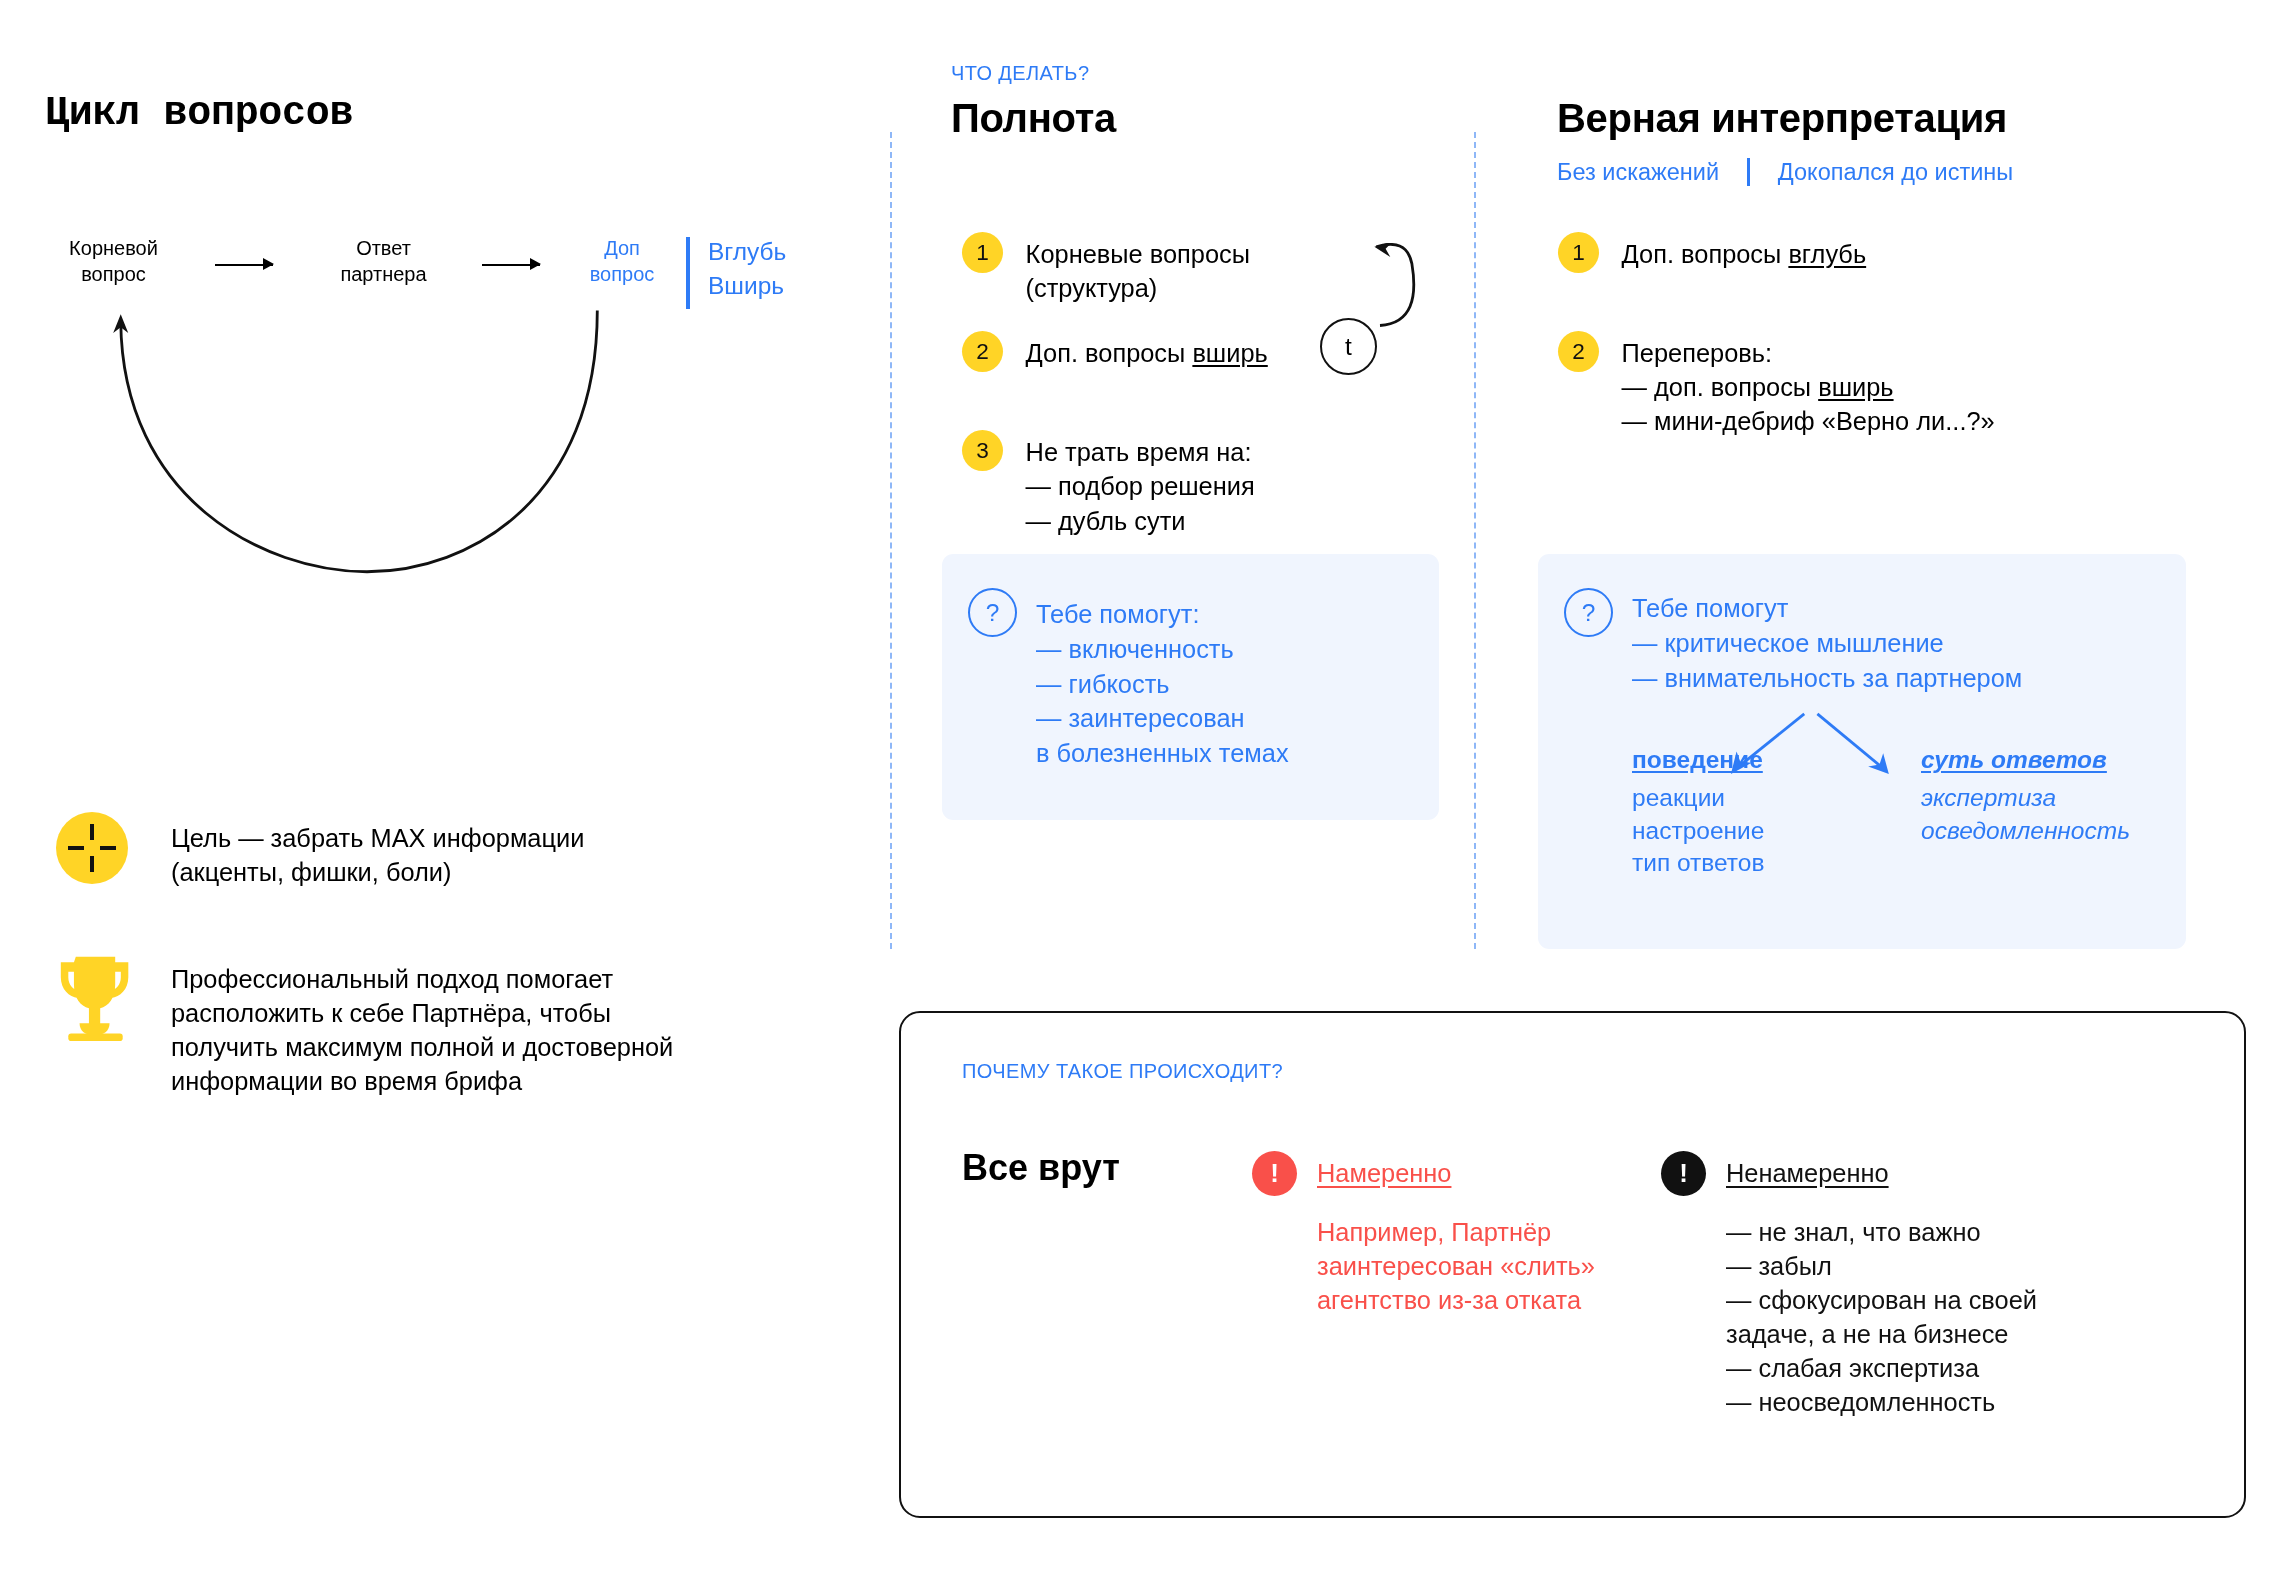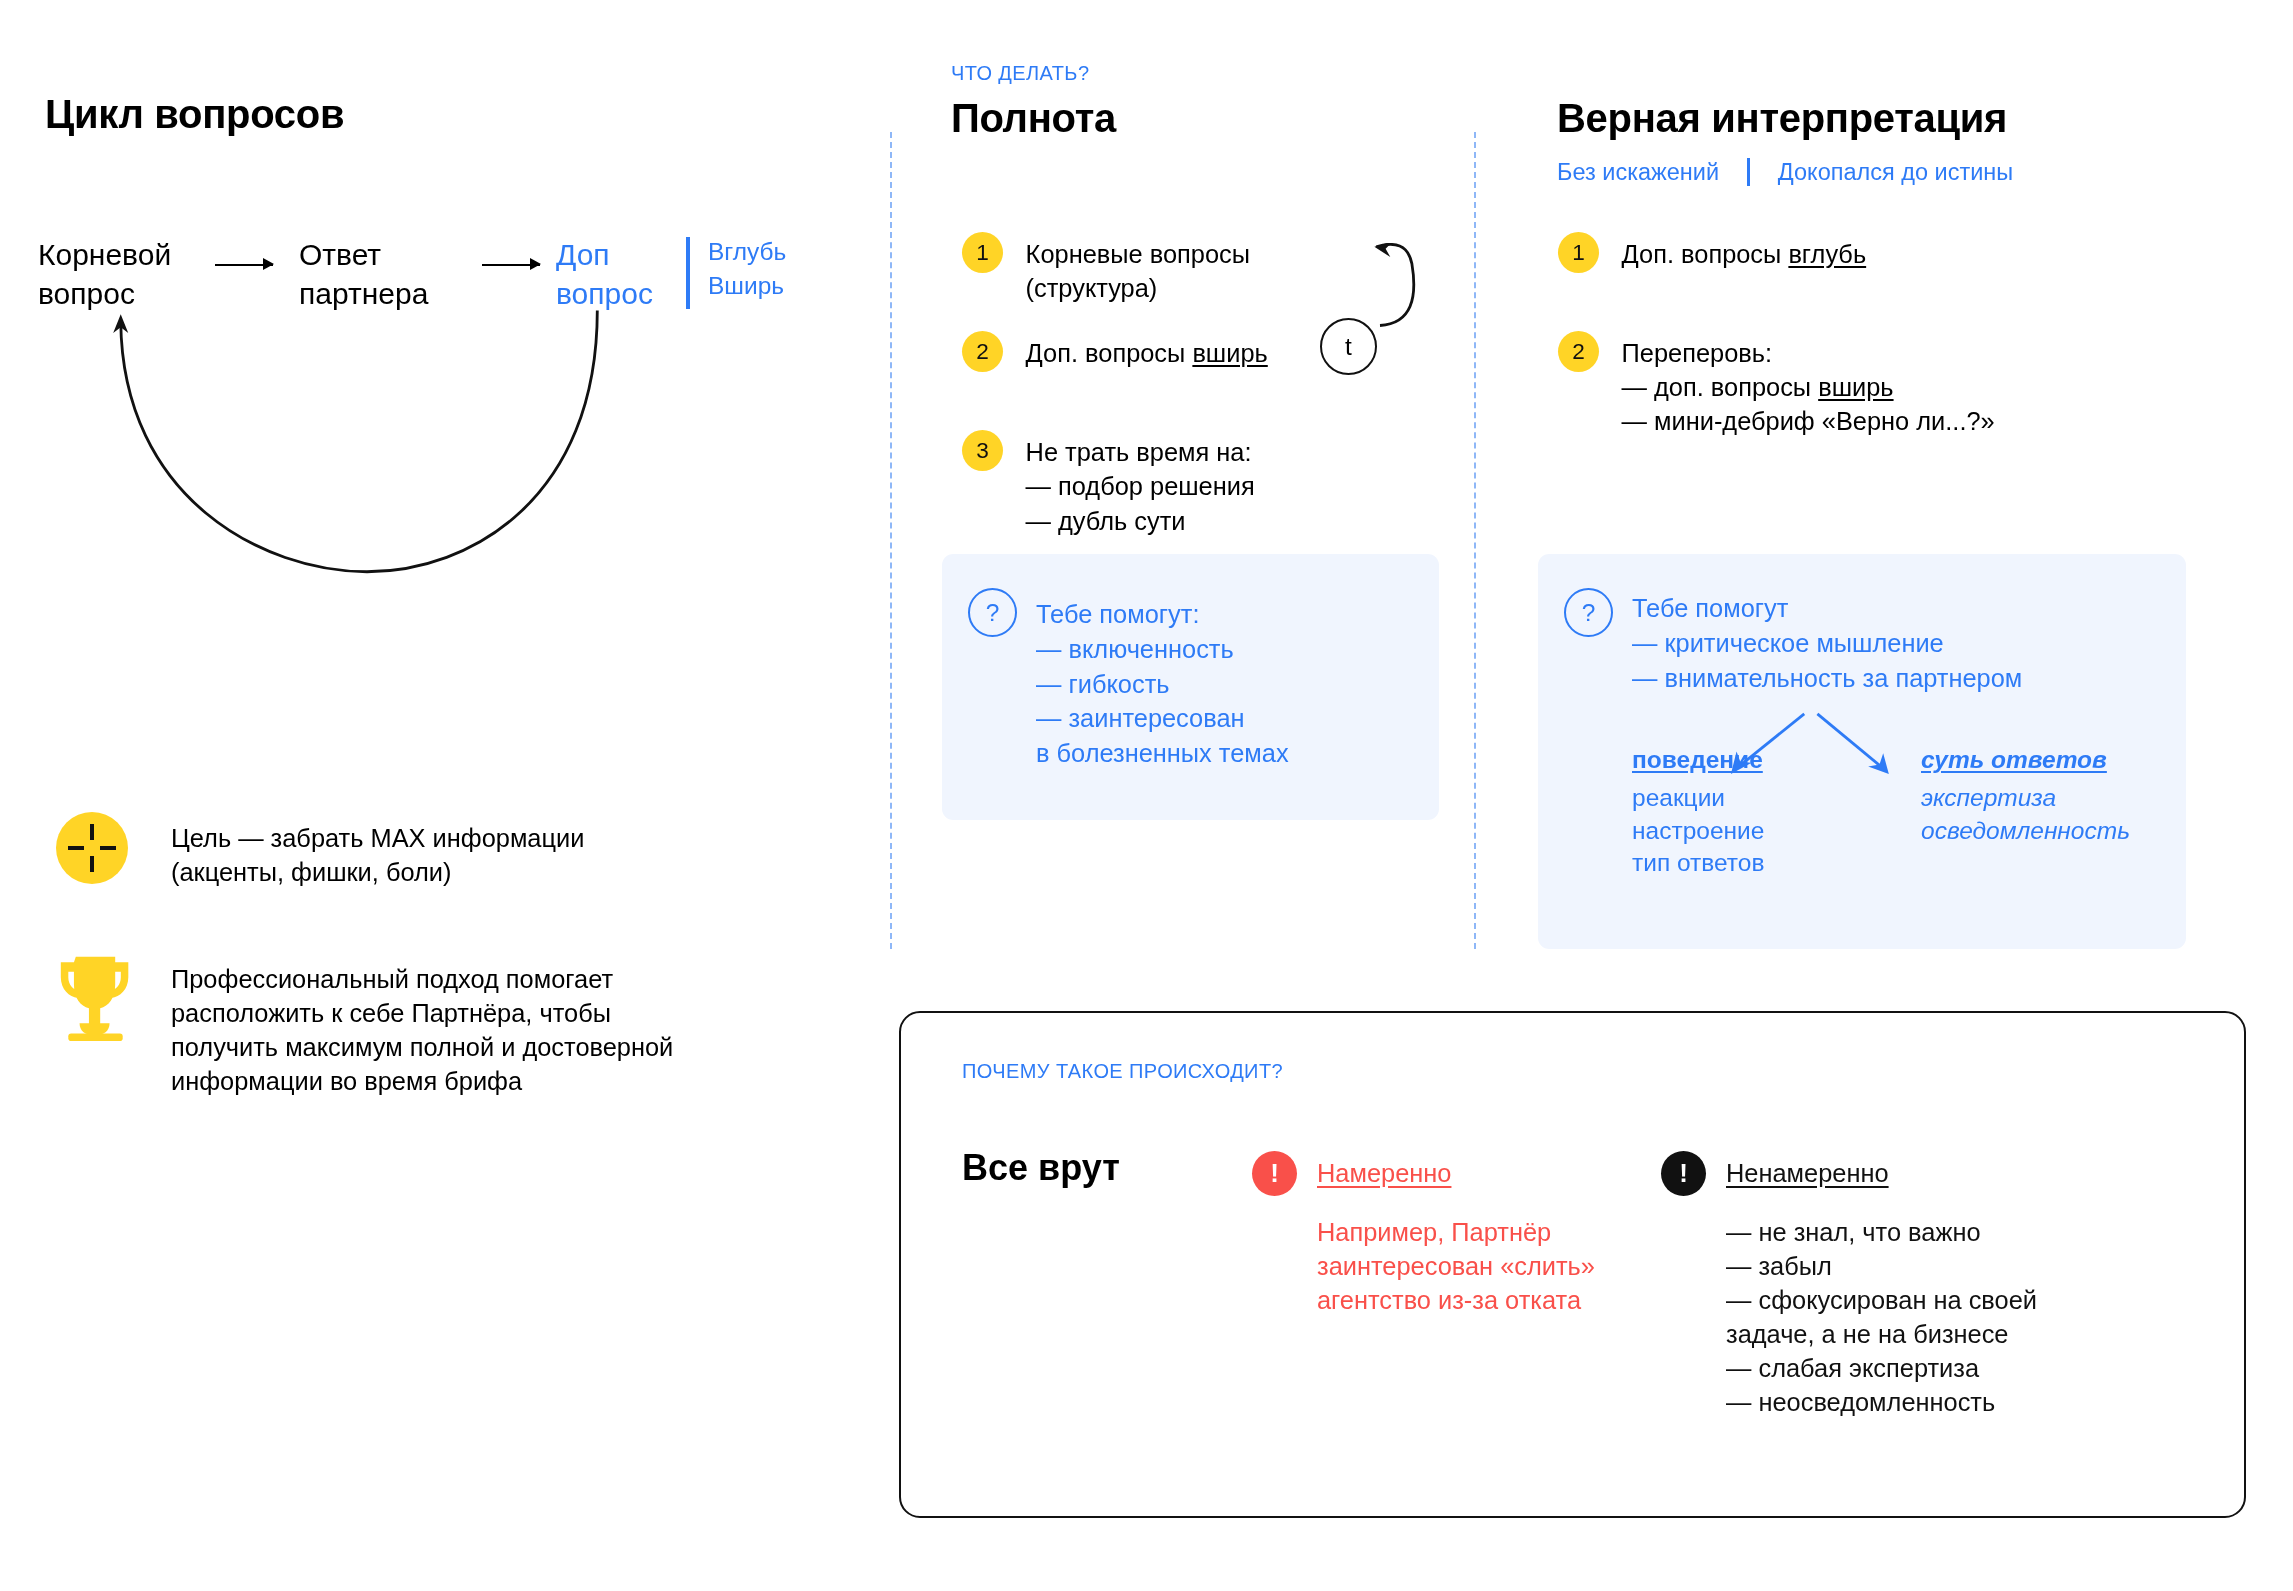--- a/index.html
+++ b/index.html
@@ -13,22 +13,22 @@
     -webkit-font-smoothing:antialiased;
   }
   .abs{position:absolute;}
 
   
   .h1{font-size:40px;font-weight:700;letter-spacing:-0.3px;line-height:1.1;}
   .eyebrow{font-size:20px;color:#2E7BF6;letter-spacing:0.4px;text-transform:uppercase;}
   .u{text-decoration:underline;text-underline-offset:2.8px;}
 
   
-  #cycle-title{left:45px;top:92px;}
-  .node{font-size:30px;line-height:1.3;}
+  #cycle-title{left:45px;top:92px;font-family:Liberation Mono, monospace;}
+  .node{font-size:20px;line-height:1.3;text-align:center;}
   #node-root{left:38px;top:235px;width:151px;}
   #node-answer{left:299px;top:235px;width:169px;}
   #node-extra{left:556px;top:235px;width:132px;color:#2E7BF6;}
   .arrow-h{height:1.9px;background:#000;}
   .arrow-h:after{content:"";position:absolute;right:-0.9px;top:-5.6px;
     border-left:11.3px solid #000;border-top:6.6px solid transparent;border-bottom:6.6px solid transparent;}
   #arrow-1{left:215px;top:264px;width:58px;}
   #arrow-2{left:482px;top:264px;width:58px;}
   #vrule-1{left:686px;top:237px;width:3.8px;height:72px;background:#2E7BF6;}
   #depth-words{left:708px;top:235px;font-size:24.5px;line-height:1.38;color:#2E7BF6;}

